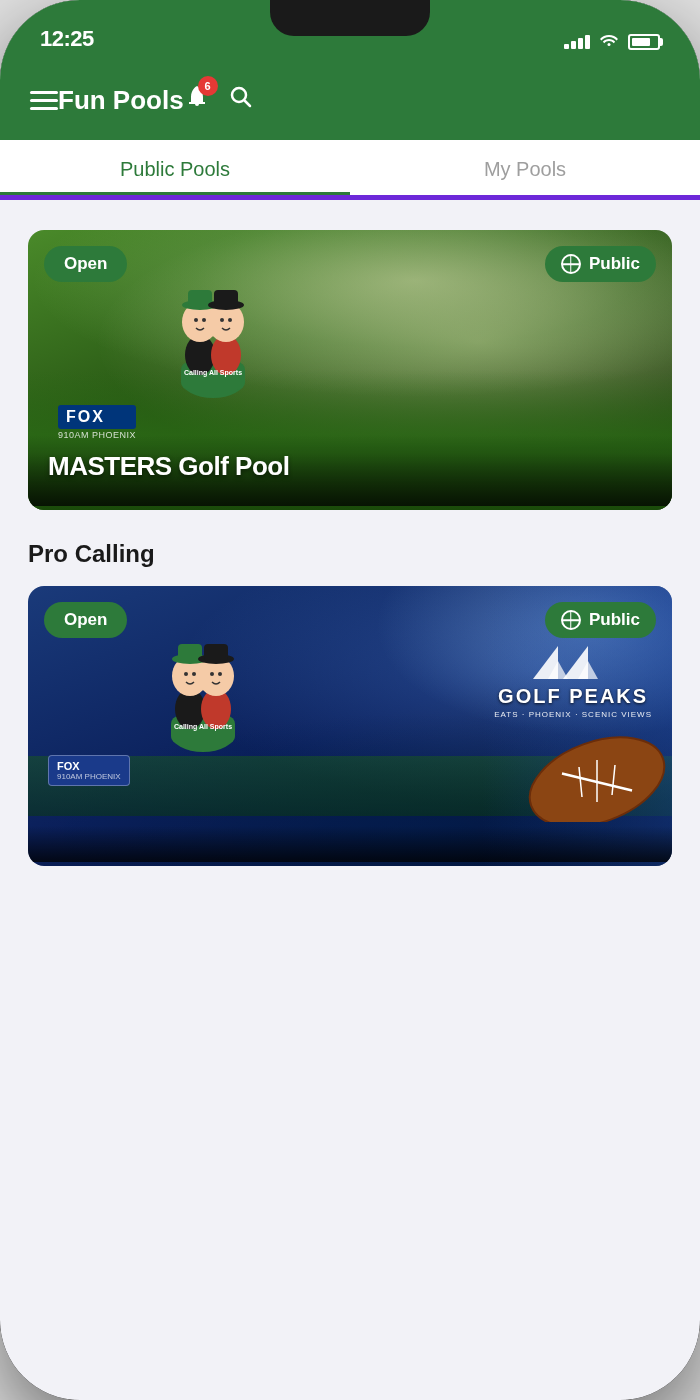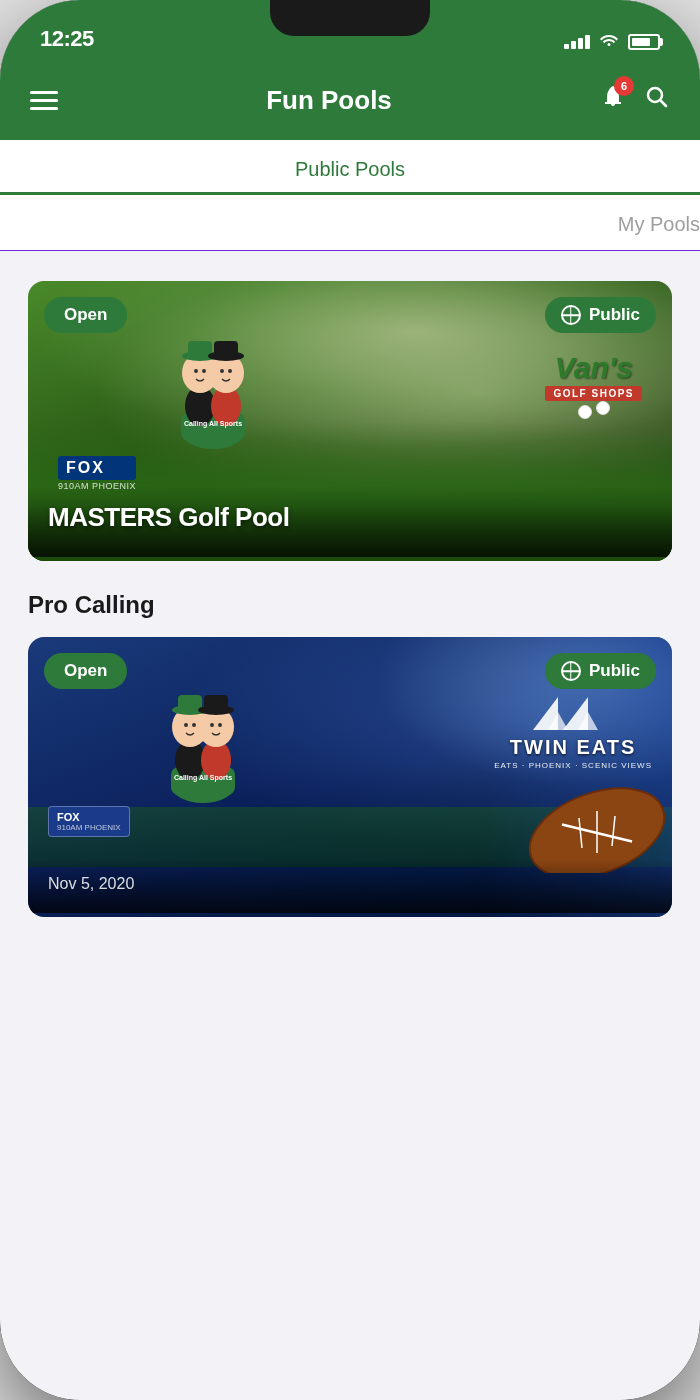--- a/index.html
+++ b/index.html
@@ -117,21 +117,20 @@
       border-radius: 0 0 24px 24px;
       z-index: 10;
     }
 
     
     .app-header {
       background: #2d7a3a;
       height: 80px;
       display: flex;
       align-items: center;
-      justify-content: space-between;
       padding: 0 30px;
     }
 
     .hamburger-icon {
       display: flex;
       flex-direction: column;
       gap: 5px;
       cursor: pointer;
     }
 
@@ -183,22 +182,21 @@
     .search-icon {
       color: white;
       font-size: 26px;
       cursor: pointer;
     }
 
     
     .tab-bar {
       background: white;
       display: flex;
-      border-bottom: 1px solid #6d28d9;
-      flex-direction: column;
+      border-bottom: 5px solid #6d28d9;
     }
 
     .tab-item {
       flex: 1;
       padding: 18px 0 14px 0;
       text-align: center;
       font-size: 20px;
       font-weight: 500;
       cursor: pointer;
       position: relative;
@@ -213,21 +211,20 @@
       position: absolute;
       bottom: 0;
       left: 0;
       right: 0;
       height: 3px;
       background: #2d7a3a;
     }
 
     .tab-item.inactive {
       color: #9e9e9e;
-      text-align: right;
     }
 
     
     .content {
       background: #f2f2f7;
       padding: 30px 28px;
       overflow-y: auto;
     }
 
     .section-title {
@@ -565,31 +562,20 @@
                 <circle cx="46" cy="60" r="2" fill="#333"></circle>
                 <path d="M38 68 Q42 72 46 68" stroke="#333" stroke-width="1.5" fill="none"></path>
                 <circle cx="64" cy="60" r="2" fill="#333"></circle>
                 <circle cx="72" cy="60" r="2" fill="#333"></circle>
                 <path d="M64 68 Q68 72 72 68" stroke="#333" stroke-width="1.5" fill="none"></path>
 
                 <text x="55" y="115" text-anchor="middle" font-size="7" fill="white" font-weight="bold">Calling All Sports</text>
               </svg>
             </div>
 
-            <div class="vans-logo">
-              <div style="text-align:center;">
-                <div style="font-size:30px;font-weight:900;font-style:italic;color:#2d7a2a;text-shadow:1px 1px 2px rgba(0,0,0,0.5);">Van's</div>
-                <div style="background:#c0392b;color:white;font-size:10px;font-weight:800;letter-spacing:1.5px;padding:2px 8px;border-radius:2px;margin-top:1px;">GOLF SHOPS</div>
-
-                <div style="display:flex;justify-content:center;gap:4px;margin-top:4px;">
-                  <div style="width:14px;height:14px;background:white;border-radius:50%;border:1px solid #ddd;"></div>
-                  <div style="width:14px;height:14px;background:white;border-radius:50%;border:1px solid #ddd;margin-top:-4px;"></div>
-                </div>
-              </div>
-            </div>
 
             <div class="fox-logo">
               <div class="fox-logo-box">FOX</div>
               <div class="fox-sub">910AM PHOENIX</div>
             </div>
 
             <div class="card-info">
               <div class="card-title">MASTERS Golf Pool</div>
             </div>
           </div>
@@ -639,21 +625,21 @@
               </svg>
             </div>
 
             <div class="twin-peaks-logo">
               <svg width="80" height="40" viewBox="0 0 80 40" fill="none" class="twin-peaks-mountain">
                 <polygon points="25,38 0,38 25,5" fill="white" opacity="0.9"></polygon>
                 <polygon points="55,38 30,38 55,5" fill="white" opacity="0.9"></polygon>
                 <polygon points="15,38 25,20 35,38" fill="white" opacity="0.7"></polygon>
                 <polygon points="45,38 55,20 65,38" fill="white" opacity="0.7"></polygon>
               </svg>
-              <div class="twin-peaks-text">TWIN EATS</div>
+              <div class="twin-peaks-text">GOLF PEAKS</div>
               <div class="twin-peaks-subtext">EATS · PHOENIX · SCENIC VIEWS</div>
             </div>
 
             <div class="fox910">
               <div class="fox910-box">
                 <div class="fox910-text">FOX</div>
                 <div class="fox910-sub">910AM PHOENIX</div>
               </div>
             </div>
 
@@ -662,21 +648,20 @@
                 <ellipse cx="90" cy="60" rx="70" ry="40" fill="#8B4513" transform="rotate(-20 90 60)"></ellipse>
                 <ellipse cx="90" cy="60" rx="70" ry="40" fill="none" stroke="#6B2D0A" stroke-width="2" transform="rotate(-20 90 60)"></ellipse>
                 <line x1="60" y1="40" x2="120" y2="80" stroke="white" stroke-width="2.5" transform="rotate(-20 90 60)"></line>
                 <line x1="72" y1="45" x2="75" y2="75" stroke="white" stroke-width="1.5"></line>
                 <line x1="90" y1="38" x2="90" y2="80" stroke="white" stroke-width="1.5"></line>
                 <line x1="108" y1="43" x2="105" y2="73" stroke="white" stroke-width="1.5"></line>
               </svg>
             </div>
 
             <div class="card-info">
-              <div class="card-date">Nov 5, 2020</div>
             </div>
           </div>
         </div>
       </div>
 
     </div>
   </div>
 </div>
 
 </body></html>

